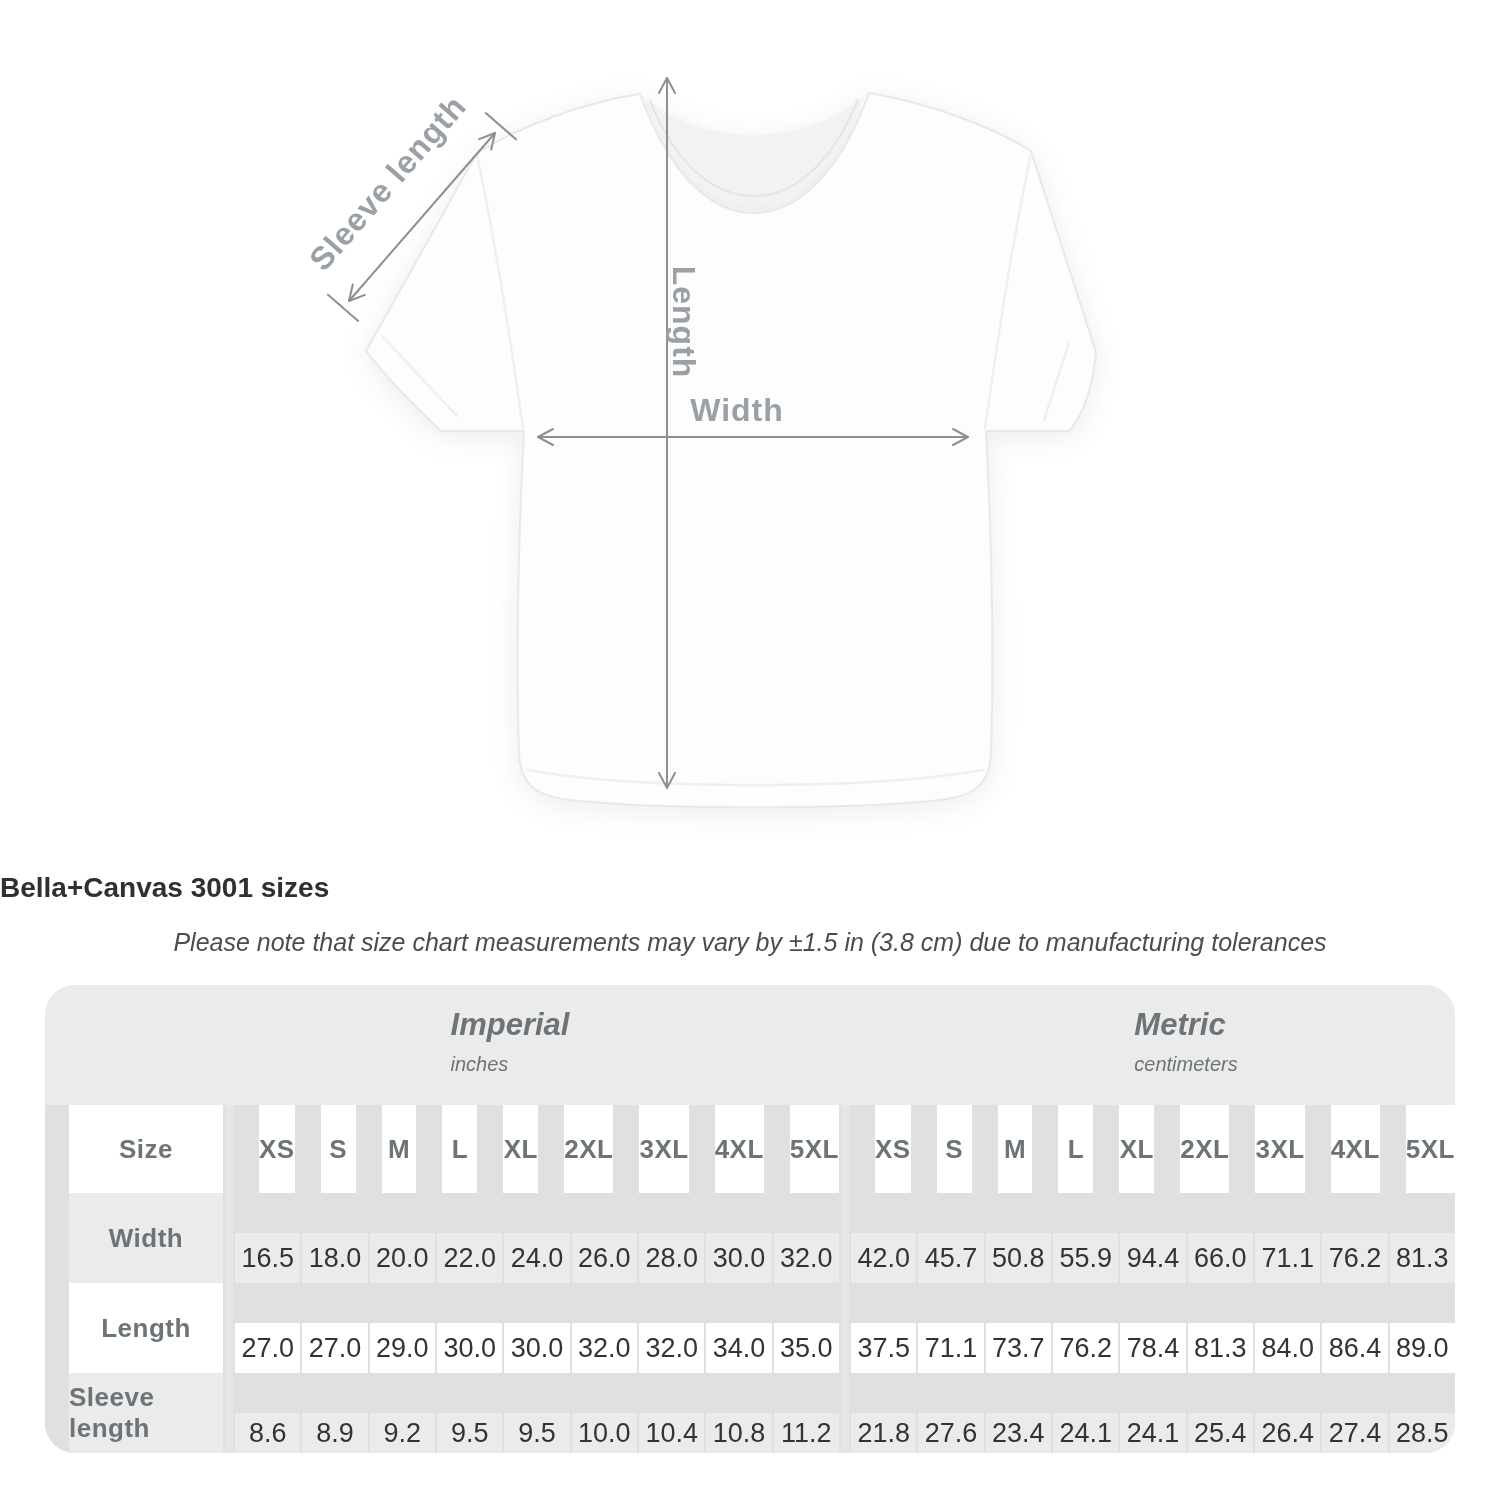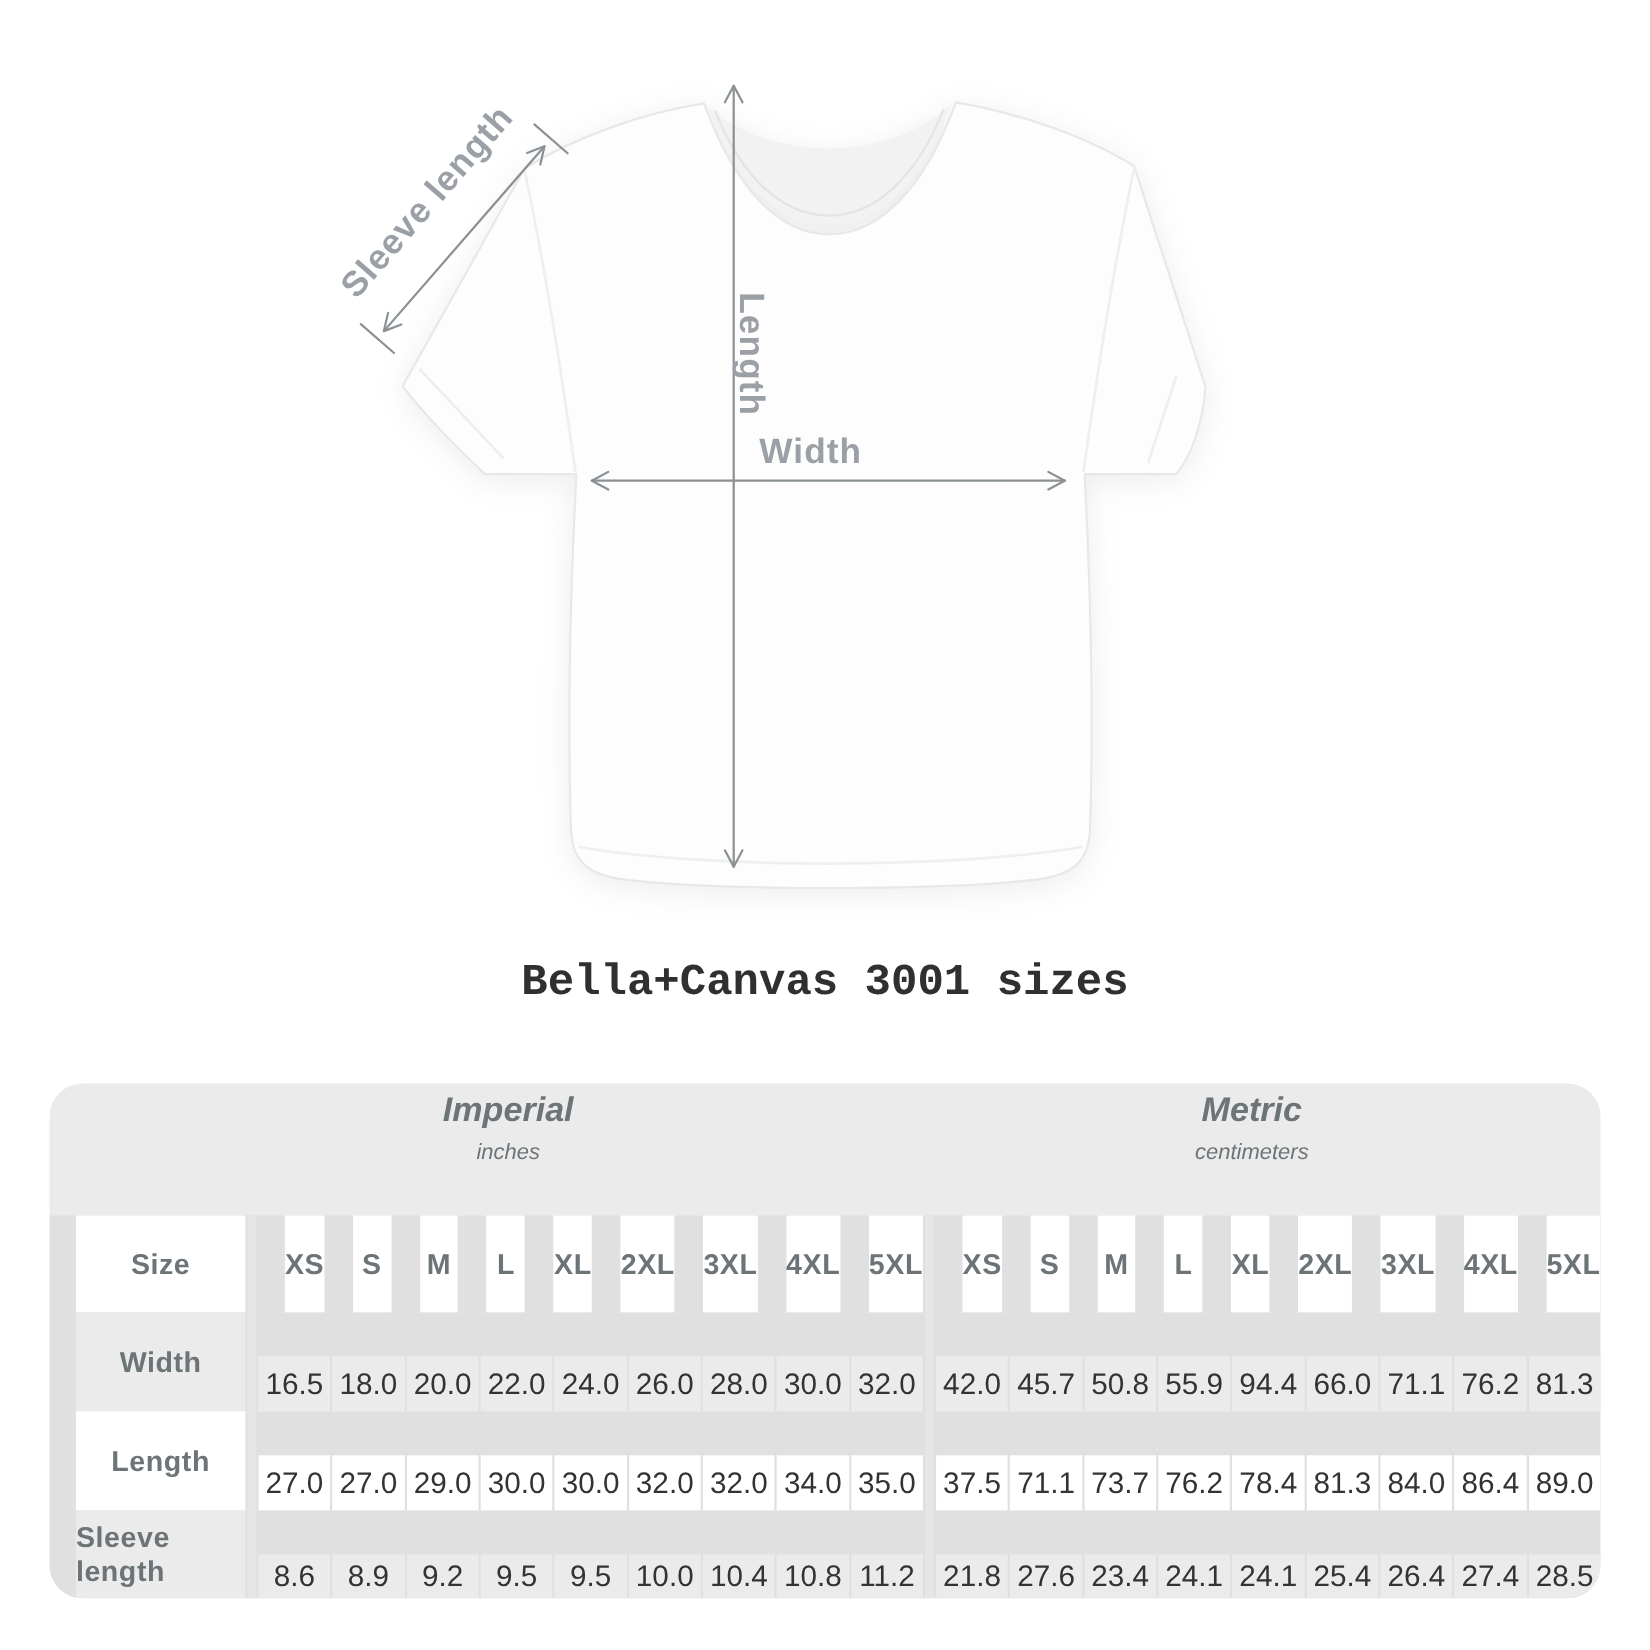--- a/index.html
+++ b/index.html
@@ -12,30 +12,30 @@
   .tee{fill:#fdfdfd;stroke:var(--teeline,#e8e8e8);stroke-width:2;stroke-linejoin:round;}
   .neckhole{fill:#f2f2f2;stroke:none;}
   .tee-detail{fill:none;stroke:#efefef;stroke-width:2.5;stroke-linecap:round;}
   .collar-band{fill:none;stroke:#e4e4e4;stroke-width:2;}
   .dim{stroke:var(--dimline,#8a9094);stroke-width:2;fill:none;stroke-linecap:round;stroke-linejoin:round;}
   .dim-label{
     fill:var(--dimtext,#9aa0a5);font-family:"Liberation Sans",sans-serif;
     font-size:32px;font-weight:bold;letter-spacing:1px;
   }
   
-  .title{position:absolute;left:0;top:872px;width:100%;margin:0;text-align:center;
-    font-size:40px;font-weight:bold;color:var(--title,#303030);font-family:Liberation Mono, monospace;}
+  .title{position:absolute;left:0;top:872px;width:100%;margin:0;
+    font-size:28px;font-weight:bold;color:var(--title,#303030);}
   .subtitle{position:absolute;left:0;top:928px;width:100%;margin:0;text-align:center;
     font-size:25px;font-style:italic;color:var(--subtitle,#4c4c4c);}
   
   .table{position:absolute;left:45px;top:985px;width:1410px;height:468px;
     background:var(--panel,#ebebeb);border-radius:30px;overflow:hidden;}
   .units{position:absolute;top:0;left:0;width:100%;height:120px;}
-  .unit-block{position:absolute;top:6px;transform:translateX(-50%);text-align:center;
-    color:var(--headtext,#6d7478);}
+  .unit-block{position:absolute;top:22px;transform:translateX(-50%);
+    color:var(--headtext,#6d7478);margin-left:48px;}
   .unit-imperial{left:417px;}
   .unit-metric{left:1093px;}
   .unit-label{font-size:31px;font-weight:bold;font-style:italic;}
   .unit-sub{font-size:20px;font-style:italic;margin-top:10px;}
   #size-grid{position:absolute;top:120px;left:0;width:100%;}
   .trow{display:grid;grid-template-columns:178px 8px repeat(9,1fr) 8px repeat(9,1fr);
     gap:2px;background:var(--sep,#e0e0e0);height:90px;}
   .trow.first{height:88px;}
   .trow.last{height:80px;}
   .cell{display:flex;align-items:center;justify-content:center;}
@@ -114,20 +114,21 @@
       </g>
       <g transform="translate(349,301) rotate(131)">
         <path class="dim" d="M -15,-8 L 0,0 L -15,8"></path>
         <line class="dim" x1="9" y1="-20" x2="9" y2="20"></line>
       </g>
     </g>
     <text class="dim-label" transform="translate(396,190) rotate(-49)" text-anchor="middle">Sleeve length</text>
   </svg>
 
   <h1 class="title">Bella+Canvas 3001 sizes</h1>
+  <p class="subtitle">Please note that size chart measurements may vary by ±1.5 in (3.8 cm) due to manufacturing tolerances</p>
 
   <div class="table">
     <div class="units">
       <div class="unit-block unit-imperial">
         <div class="unit-label">Imperial</div>
         <div class="unit-sub">inches</div>
       </div>
       <div class="unit-block unit-metric">
         <div class="unit-label">Metric</div>
         <div class="unit-sub">centimeters</div>

